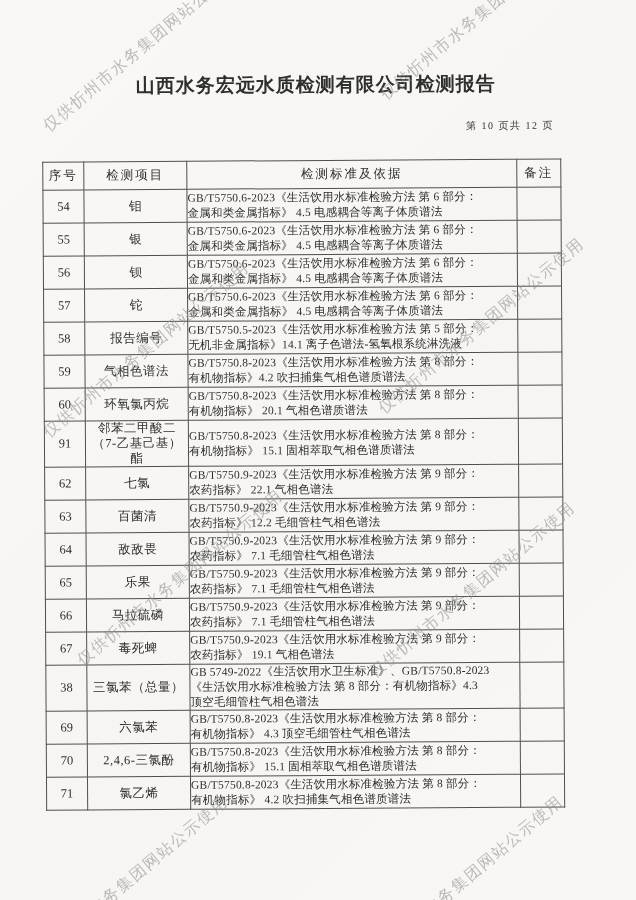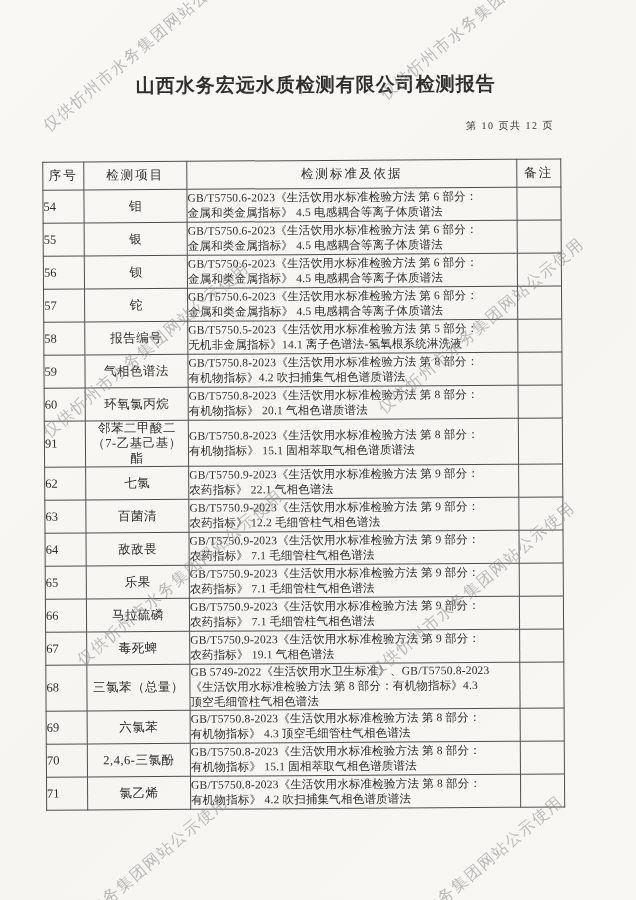--- a/index.html
+++ b/index.html
@@ -42,21 +42,21 @@
     padding:0;
     vertical-align:middle;
     color:#2e2e2e;
   }
   table.methods th{
     height:27px;font-weight:normal;font-size:12.5px;
     letter-spacing:2px;text-align:center;
   }
   tr.row{height:33px;}
   tr.row.tall{height:46px;}
-  td.no{text-align:left;font-size:12.5px;}
+  td.no{text-align:center;font-size:12.5px;}
   td.item{text-align:center;font-size:12.5px;letter-spacing:0.5px;padding:0 3px;line-height:15px;}
   td.std{padding:1px 2px 1px 5px;}
   .stdline{
     font-size:11.5px;line-height:15px;white-space:nowrap;
     letter-spacing:0.2px;
   }
   .watermark-layer{
     position:absolute;inset:0;z-index:5;pointer-events:none;
   }
   .wm{
@@ -217,21 +217,21 @@
           <tr class="row">
             <td class="no">67</td>
             <td class="item">毒死蜱</td>
             <td class="std">
               <div class="stdline">GB/T5750.9-2023《生活饮用水标准检验方法 第 9 部分：</div>
               <div class="stdline">农药指标》 19.1 气相色谱法</div>
             </td>
             <td class="remark"></td>
           </tr>
           <tr class="row tall">
-            <td class="no">68</td>
+            <td class="no">38</td>
             <td class="item">三氯苯（总量）</td>
             <td class="std">
               <div class="stdline">GB 5749-2022《生活饮用水卫生标准》、GB/T5750.8-2023</div>
               <div class="stdline">《生活饮用水标准检验方法 第 8 部分：有机物指标》4.3</div>
               <div class="stdline">顶空毛细管柱气相色谱法</div>
             </td>
             <td class="remark"></td>
           </tr>
           <tr class="row">
             <td class="no">69</td>

